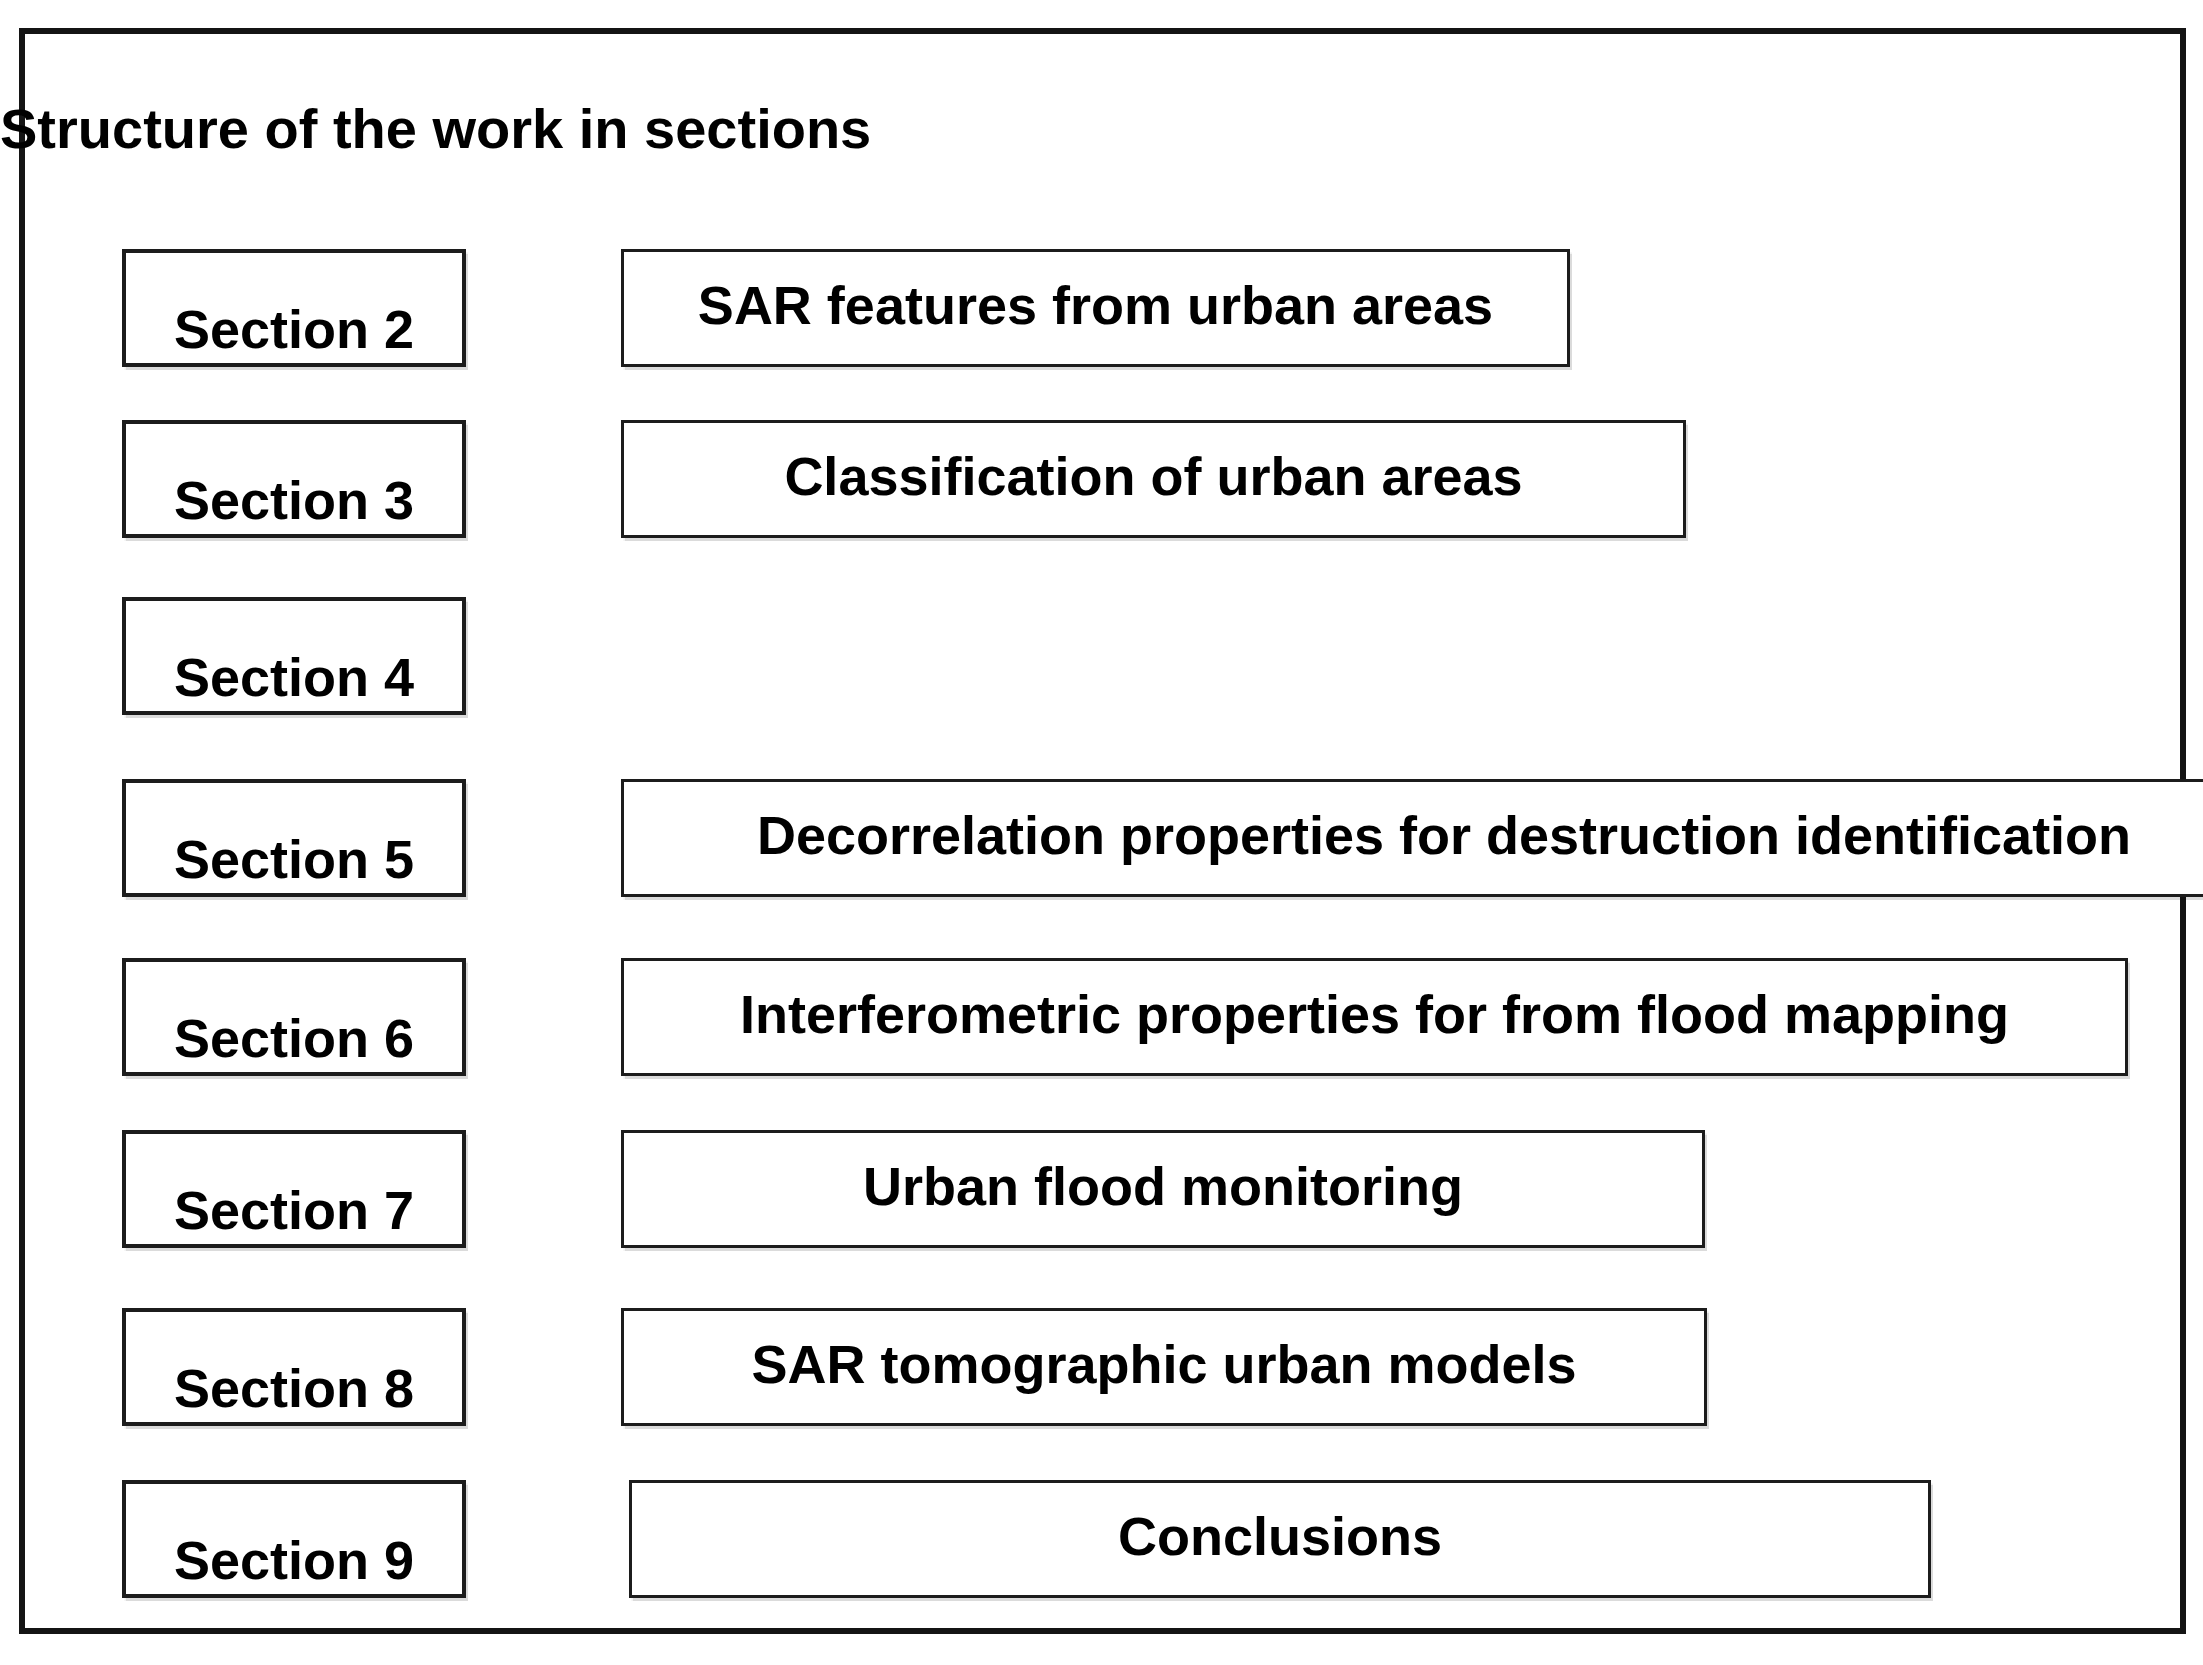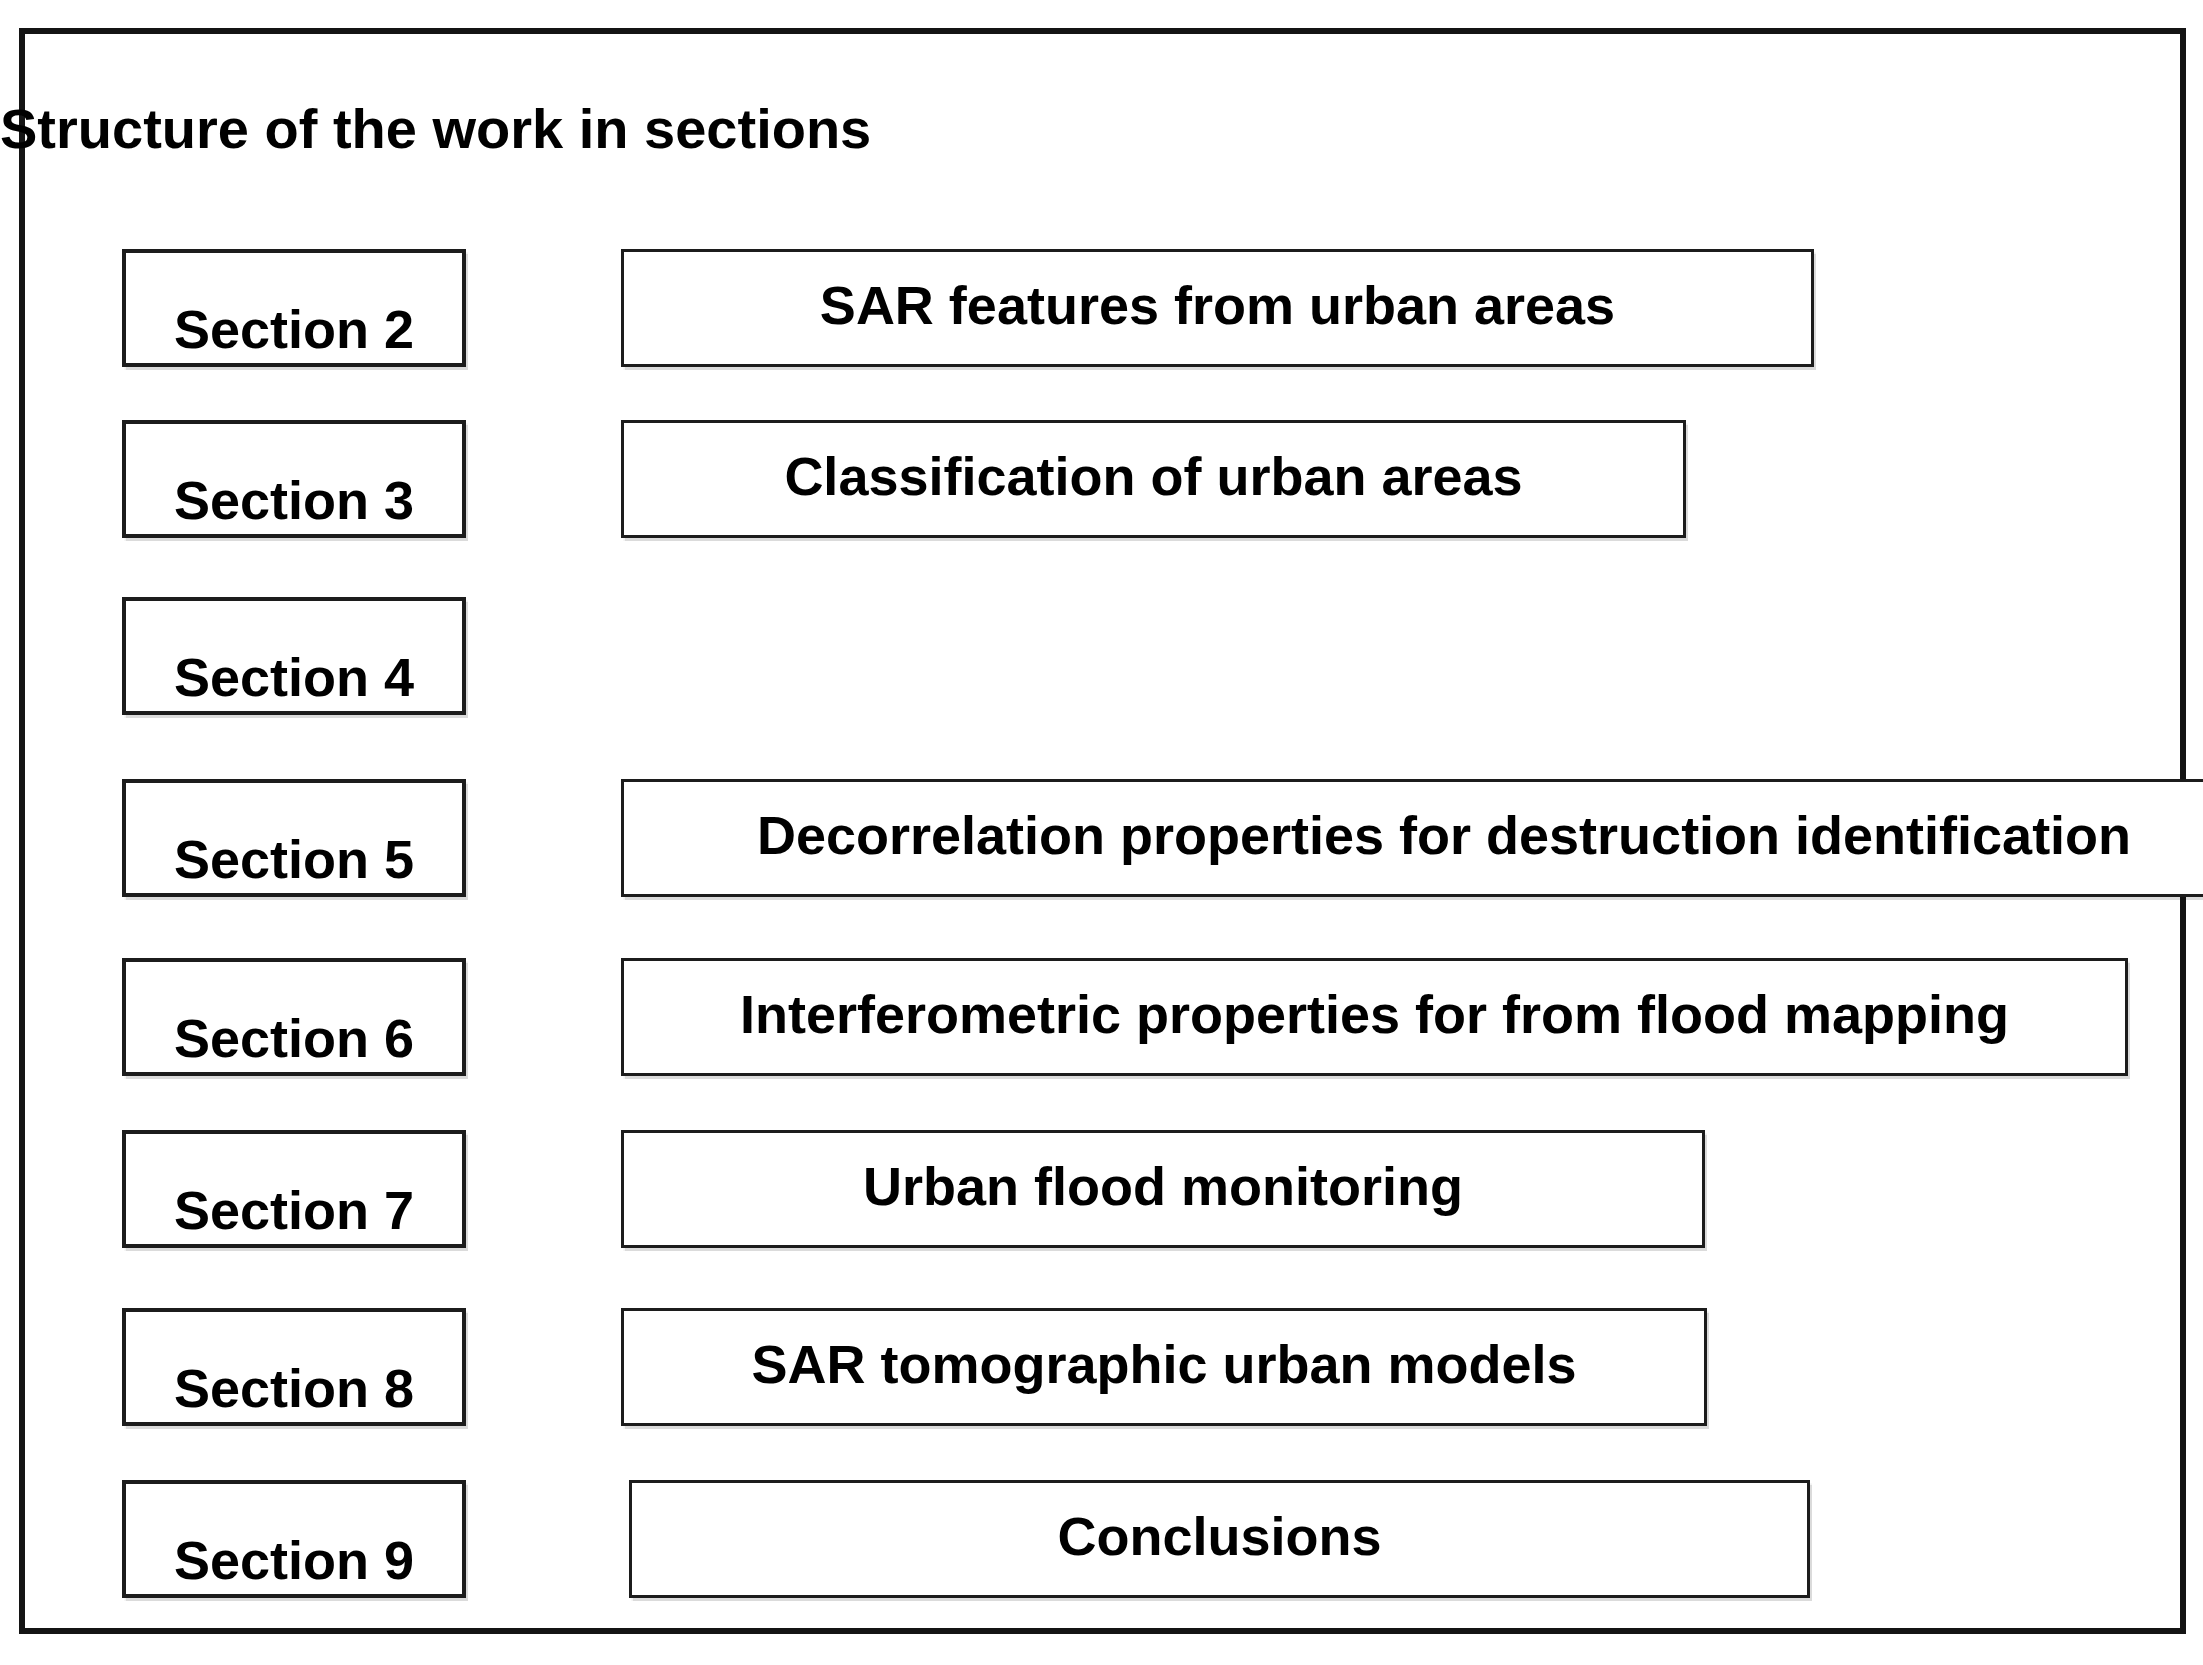--- a/index.html
+++ b/index.html
@@ -68,21 +68,21 @@
 
 <div class="canvas">
 
   <div class="frame"></div>
 
   <div class="title">Structure of the work in sections</div>
 
   <div class="sec-box" style="top:249px">
     <span>Section 2</span>
   </div>
-  <div class="content-box" style="top:249px;width:1193px">
+  <div class="content-box" style="top:249px;width:949px">
     <span>SAR features from urban areas</span>
   </div>
 
   <div class="sec-box" style="top:420px">
     <span>Section 3</span>
   </div>
   <div class="content-box" style="top:420px;width:1065px">
     <span>Classification of urban areas</span>
   </div>
 
@@ -114,18 +114,18 @@
   <div class="sec-box" style="top:1308px">
     <span>Section 8</span>
   </div>
   <div class="content-box" style="top:1308px;width:1086px">
     <span>SAR tomographic urban models</span>
   </div>
 
   <div class="sec-box" style="top:1480px">
     <span>Section 9</span>
   </div>
-  <div class="content-box" style="top:1480px;left:629px;width:1181px">
+  <div class="content-box" style="top:1480px;left:629px;width:1302px">
     <span>Conclusions</span>
   </div>
 
 </div>
 
 
 </body></html>

